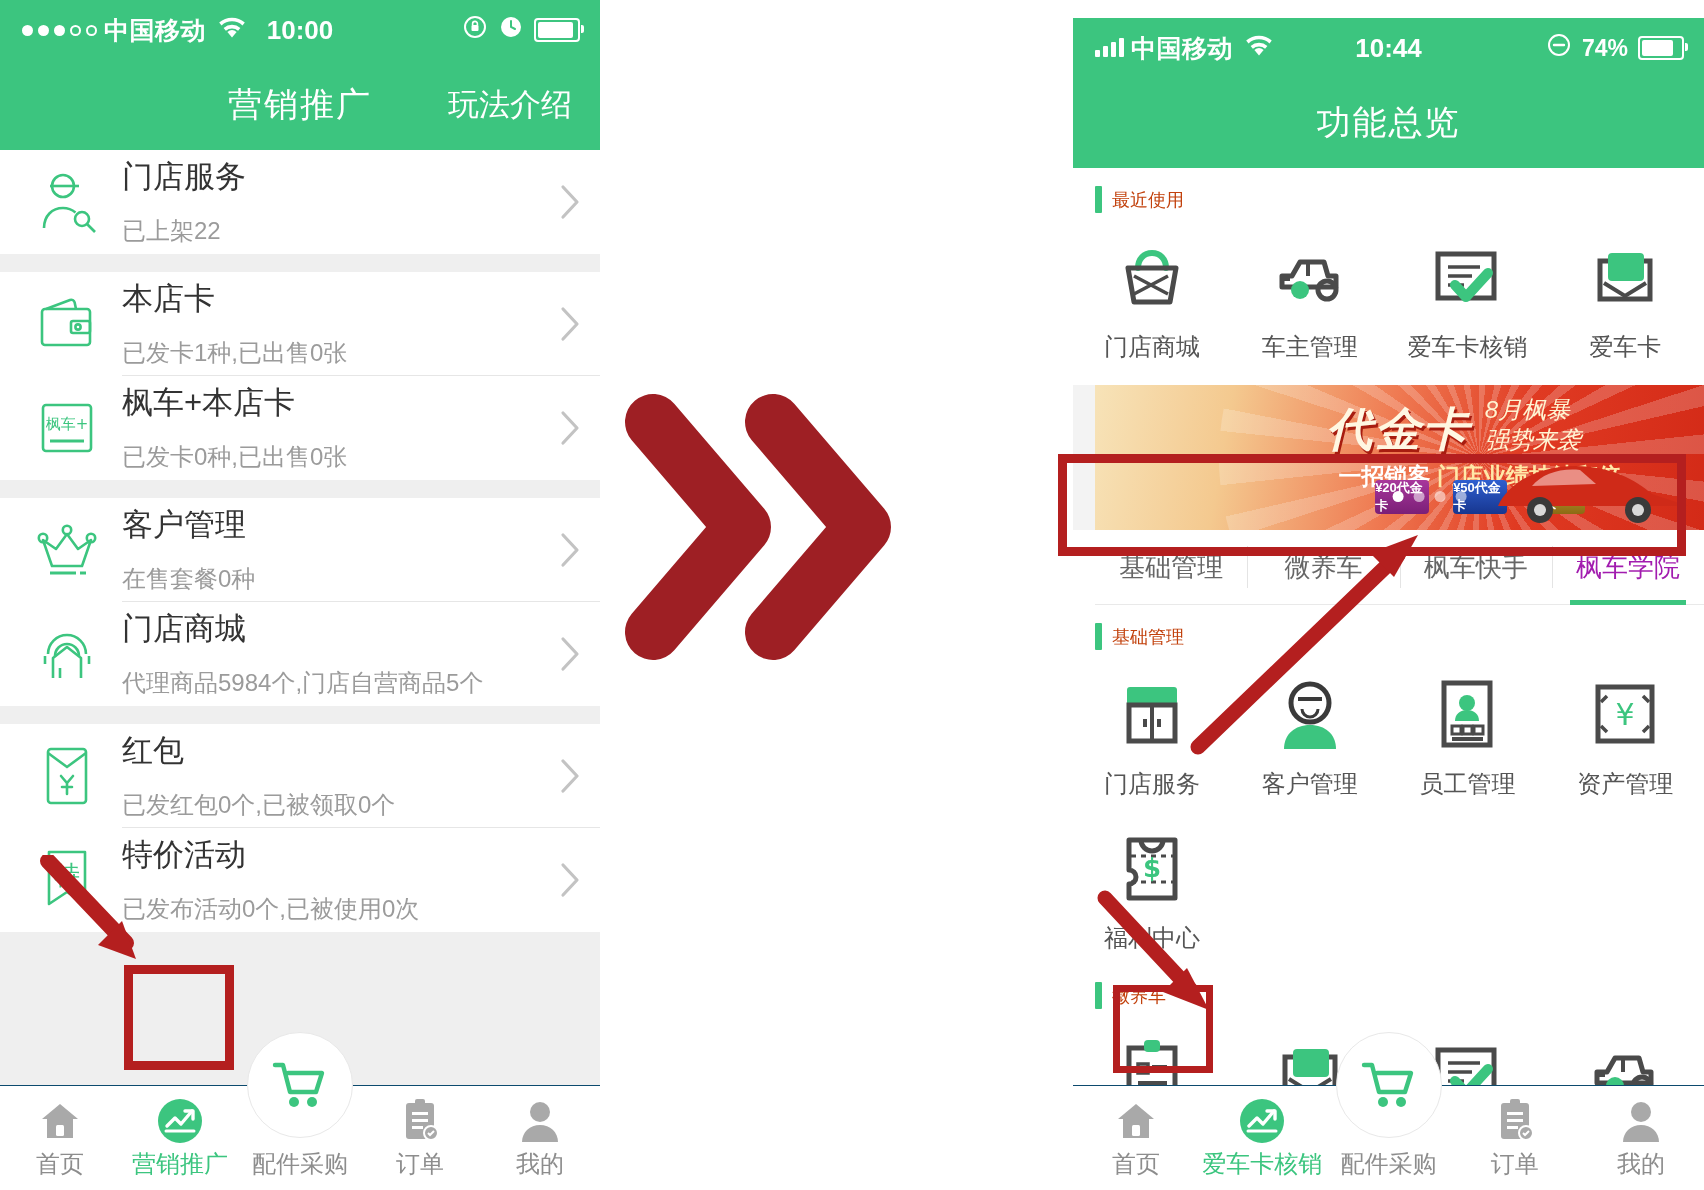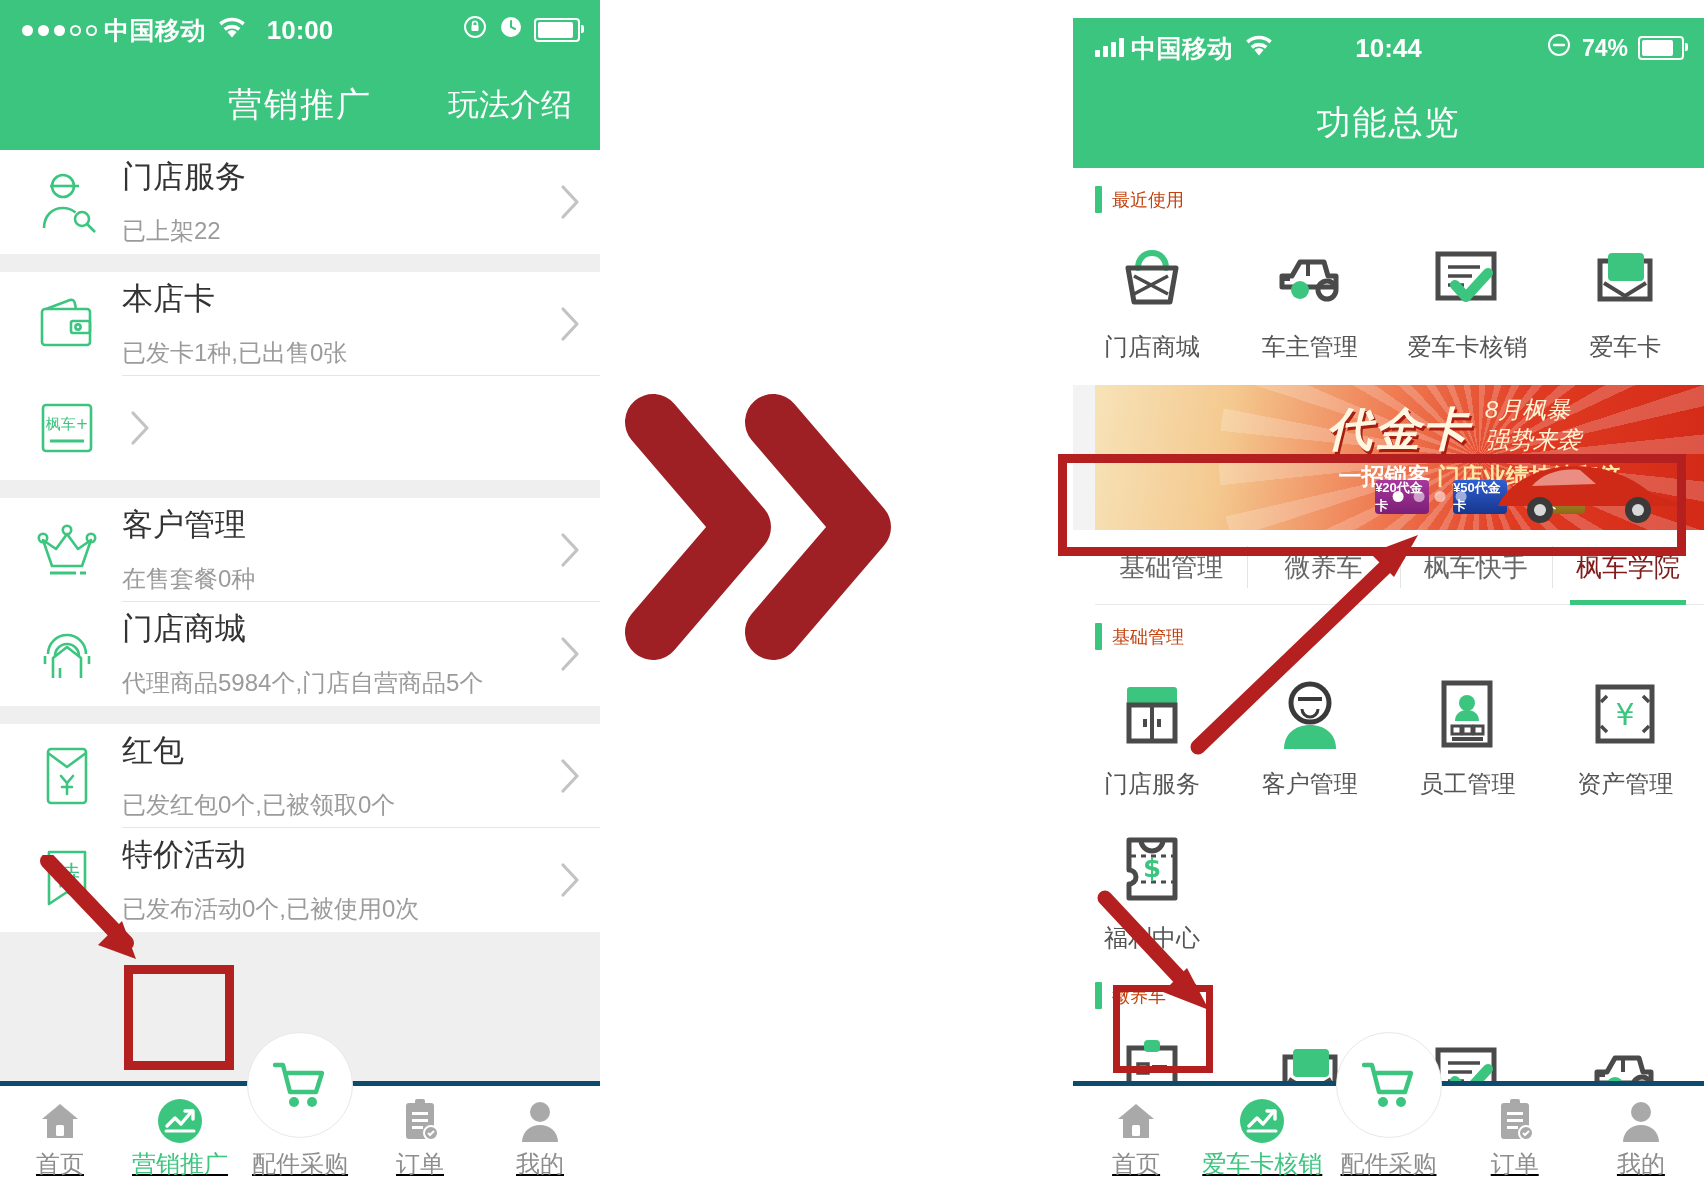--- a/index.html
+++ b/index.html
@@ -53,21 +53,21 @@
   .row .chev{width:60px;display:flex;align-items:center;justify-content:center;}
   .row .chev svg{display:block;}
   .row .sep{position:absolute;left:122px;right:0;bottom:0;height:1px;background:#e6e6e6;}
   .row:last-child .sep{display:none;}
 
   
   .filler{background:#efefef;}
 
   
   .tabbar{position:absolute;left:0;bottom:0;width:100%;height:104px;background:#fff;
-          border-top:5px solid #0c4a6e;display:flex;align-items:flex-start;text-decoration:underline;}
+          border-top:1px solid #0c4a6e;display:flex;align-items:flex-start;}
   .tabitem{flex:1;display:flex;flex-direction:column;align-items:center;justify-content:flex-start;padding-top:12px;position:relative;}
   .tabitem .tl{font-size:24px;color:#8d8d8d;margin-top:4px;}
   .tabitem.active .tl{color:#3cc57f;}
   .tabicon{height:46px;display:flex;align-items:center;justify-content:center;}
   .tab-center{position:relative;}
   .cart-bubble{position:absolute;left:50%;transform:translateX(-50%);top:-54px;width:104px;height:104px;
                border-radius:50%;background:#fff;border:1px solid #e8e8e8;display:flex;align-items:center;justify-content:center;}
 
   
   .rp-body{background:#fff;}
@@ -96,21 +96,21 @@
   .cpn.b{background:linear-gradient(180deg,#2f5fd0,#17368f);}
   .cpn.g{background:linear-gradient(180deg,#c9a53a,#8c6a14);}
   .b-dots{position:absolute;left:50%;bottom:28px;display:flex;gap:10px;transform:translateX(-10%);}
   .b-dots i{width:11px;height:11px;border-radius:50%;background:rgba(255,255,255,.55);display:block;}
   .b-dots i.on{background:#fff;}
   .b-car{position:absolute;right:6px;bottom:4px;width:210px;height:86px;}
 
   .tabs{display:flex;background:#fff;border-bottom:1px solid #e9e9e9;height:74px;margin-left:22px;}
   .tab{flex:1;display:flex;align-items:center;justify-content:center;font-size:26px;color:#666;position:relative;}
   .tab + .tab::before{content:"";position:absolute;left:0;top:16px;bottom:16px;width:1px;background:#e4e4e4;}
-  .tab.on{color:#7f1d1d;}
+  .tab.on{color:#a21caf;}
   .tab.on::after{content:"";position:absolute;left:12%;right:12%;bottom:-1px;height:5px;background:#3cc57f;}
 
   
   .redbox{position:absolute;border:9px solid #b41f1f;box-sizing:border-box;pointer-events:none;}
   .redbox.thin{border-width:7px;}
 
   
   .chevrons{position:absolute;left:613px;top:392px;width:300px;height:270px;}
 </style>
 </head>
@@ -211,20 +211,24 @@
         <div class="sep"></div>
       </div>
       <div class="row">
         <div class="ico">
           <svg width="66" height="58" viewBox="0 0 66 58">
             <rect x="9" y="6" width="48" height="46" rx="3" fill="none" stroke="#3cc57f" stroke-width="2.6"></rect>
             <text x="33" y="30" text-anchor="middle" font-size="15" fill="#3cc57f" font-family="DejaVu Sans, sans-serif">枫车+</text>
             <line x1="16" y1="42" x2="50" y2="42" stroke="#3cc57f" stroke-width="3"></line>
           </svg>
         </div>
+        <div class="txt">
+          <div class="t1">枫车+本店卡</div>
+          <div class="t2">已发卡0种,已出售0张</div>
+        </div>
         <div class="chev">
           <svg width="22" height="36" viewBox="0 0 22 36">
               <path d="M4 3l14 15L4 33" fill="none" stroke="#c3c3c3" stroke-width="3.2" stroke-linecap="round" stroke-linejoin="round"></path>
             </svg>
         </div>
 
       </div>
     </div>
     <div class="gap"></div>
 

